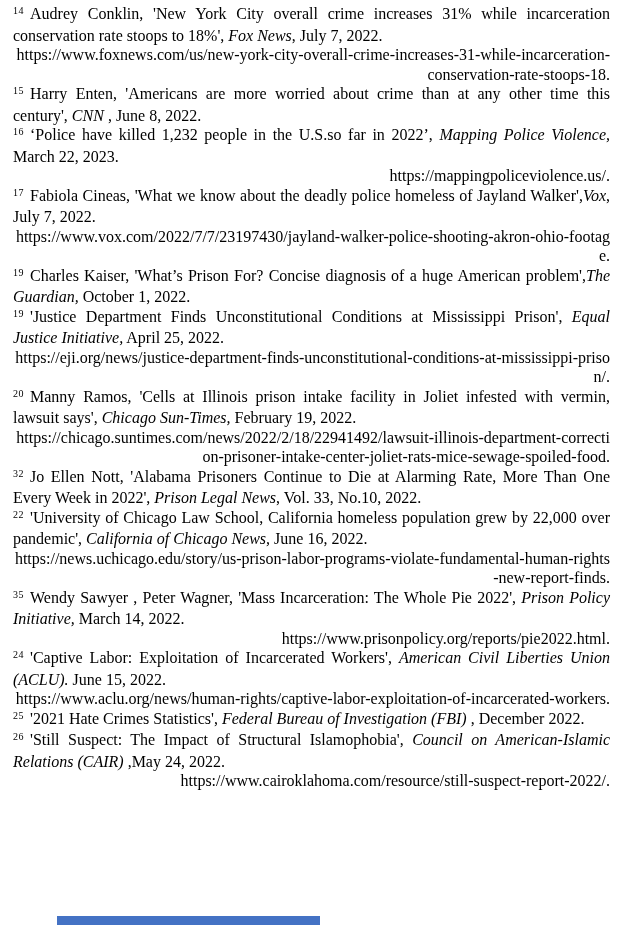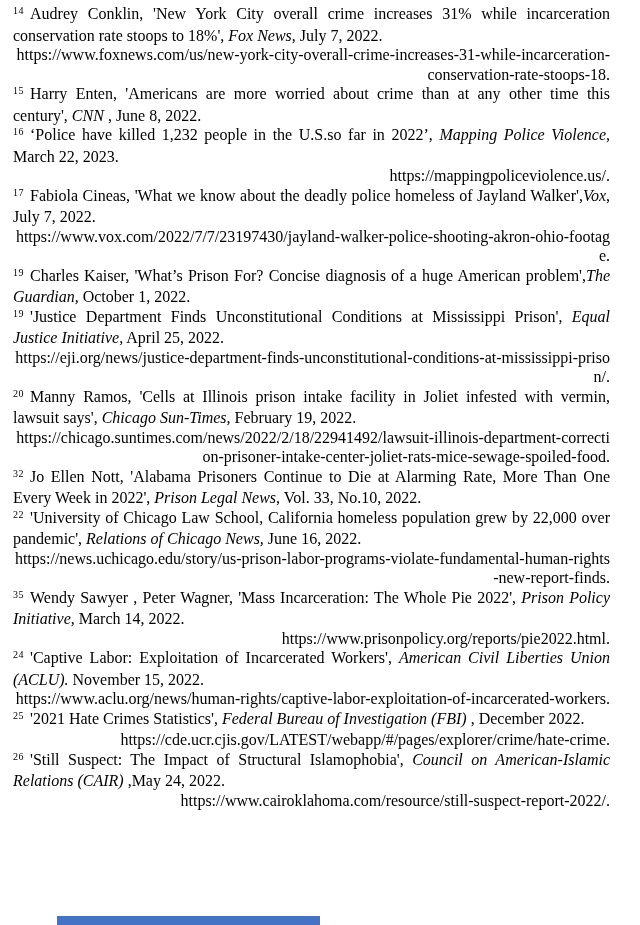--- a/index.html
+++ b/index.html
@@ -78,34 +78,33 @@
         <div class="url">https://eji.org/news/justice-department-finds-unconstitutional-conditions-at-mississippi-prison/.</div>
       </div>
       <div class="fn">
         <div class="cite"><span class="fn-num">20</span><span>Manny Ramos, 'Cells at Illinois prison intake facility in Joliet infested with vermin, lawsuit says', </span><span class="it">Chicago Sun-Times,</span><span> February 19, 2022.</span></div>
         <div class="url">https://chicago.suntimes.com/news/2022/2/18/22941492/lawsuit-illinois-department-correction-prisoner-intake-center-joliet-rats-mice-sewage-spoiled-food.</div>
       </div>
       <div class="fn">
         <div class="cite"><span class="fn-num">32</span><span>Jo Ellen Nott, 'Alabama Prisoners Continue to Die at Alarming Rate, More Than One Every Week in 2022', </span><span class="it">Prison Legal News</span><span>, Vol. 33, No.10, 2022.</span></div>
       </div>
       <div class="fn">
-        <div class="cite"><span class="fn-num">22</span><span>'University of Chicago Law School, California homeless population grew by 22,000 over pandemic', </span><span class="it">Relations of Chicago News,</span><span> June 16, 2022.</span></div>
+        <div class="cite"><span class="fn-num">22</span><span>'University of Chicago Law School, California homeless population grew by 22,000 over pandemic', </span><span class="it">California of Chicago News,</span><span> June 16, 2022.</span></div>
         <div class="url">https://news.uchicago.edu/story/us-prison-labor-programs-violate-fundamental-human-rights-new-report-finds.</div>
       </div>
       <div class="fn">
         <div class="cite"><span class="fn-num">35</span><span>Wendy Sawyer , Peter Wagner, 'Mass Incarceration: The Whole Pie 2022', </span><span class="it">Prison Policy Initiative,</span><span> March 14, 2022.</span></div>
         <div class="url">https://www.prisonpolicy.org/reports/pie2022.html.</div>
       </div>
       <div class="fn">
-        <div class="cite"><span class="fn-num">24</span><span>'Captive Labor: Exploitation of Incarcerated Workers', </span><span class="it">American Civil Liberties Union (ACLU).</span><span> November 15, 2022.</span></div>
+        <div class="cite"><span class="fn-num">24</span><span>'Captive Labor: Exploitation of Incarcerated Workers', </span><span class="it">American Civil Liberties Union (ACLU).</span><span> June 15, 2022.</span></div>
         <div class="url">https://www.aclu.org/news/human-rights/captive-labor-exploitation-of-incarcerated-workers.</div>
       </div>
       <div class="fn">
         <div class="cite"><span class="fn-num">25</span><span>'2021 Hate Crimes Statistics', </span><span class="it">Federal Bureau of Investigation (FBI)</span><span> , December 2022.</span></div>
-        <div class="url">https://cde.ucr.cjis.gov/LATEST/webapp/#/pages/explorer/crime/hate-crime.</div>
       </div>
       <div class="fn">
         <div class="cite"><span class="fn-num">26</span><span>'Still Suspect: The Impact of Structural Islamophobia', </span><span class="it">Council on American-Islamic Relations (CAIR)</span><span> ,May 24, 2022.</span></div>
         <div class="url"> https://www.cairoklahoma.com/resource/still-suspect-report-2022/.</div>
       </div>
     </div>
   <div class="bottom-bar" style="background: rgb(68, 114, 196);"></div>
 </div>
 
 </body></html>

